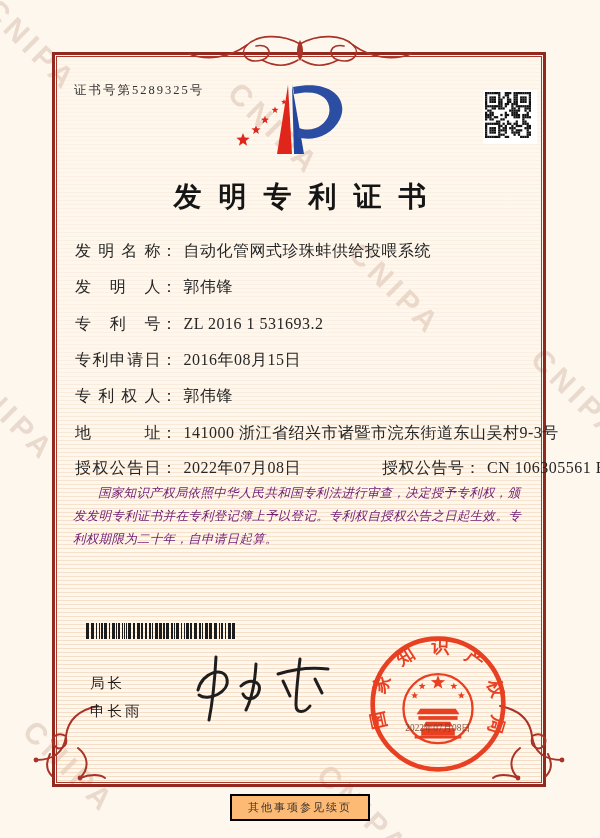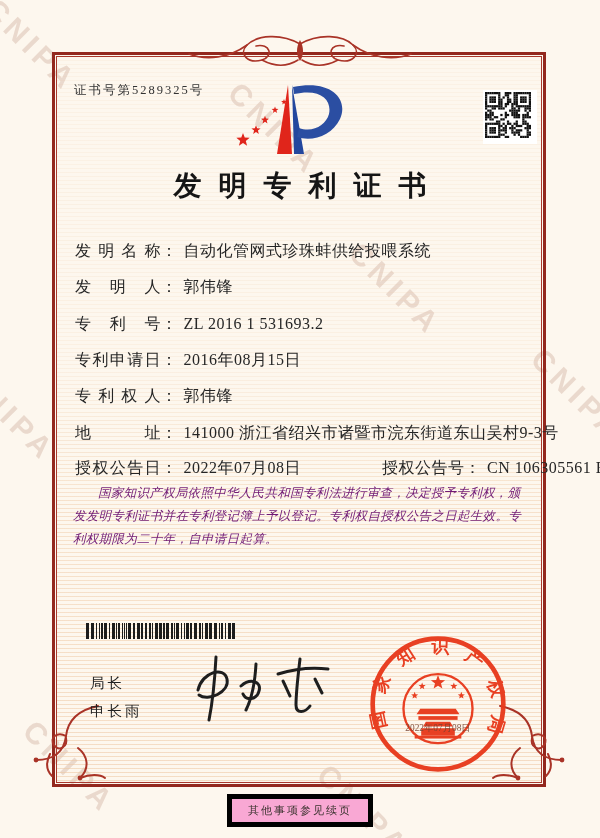--- a/index.html
+++ b/index.html
@@ -21,21 +21,21 @@
   .frame{position:absolute;left:52px;top:52px;width:488px;height:729px;border:3px solid #93281e;z-index:1;}
   .frame::after{content:"";position:absolute;inset:1px;border:1px solid #a8392c;}
 
   .orn{position:absolute;z-index:2;}
 
   .certno{position:absolute;left:74px;top:72px;font-size:12.5px;letter-spacing:2px;color:#333;z-index:2;margin-top:10px;}
 
   .logo{position:absolute;left:230px;top:82px;z-index:2;}
   .qr{position:absolute;left:483px;top:90px;width:50px;height:50px;background:#fff;padding:2px;z-index:2;}
 
-  .title{position:absolute;left:0;top:167px;width:100%;text-align:center;font-size:28px;font-weight:bold;
+  .title{position:absolute;left:0;top:178px;width:100%;text-align:center;font-size:28px;font-weight:bold;
          letter-spacing:17px;text-indent:17px;color:#151515;z-index:2;}
 
   .field{position:absolute;left:75px;font-size:16px;z-index:2;color:#262626;letter-spacing:0.5px;white-space:nowrap;font-family:Liberation Serif, serif;}
   .flabel{display:inline-block;width:86px;text-align:justify;text-align-last:justify;-moz-text-align-last:justify;}
   .colon{margin-right:6px;}
   .grant2{position:absolute;left:307px;top:0;}
 
   .bodytext{position:absolute;left:73px;top:482px;width:456px;z-index:2;font-style:italic;
             font-size:12.5px;line-height:1.85;color:#701a75;letter-spacing:0.3px;}
   .bodytext p{margin:0;text-indent:2em;}
@@ -45,21 +45,21 @@
 
   .signer{position:absolute;left:90px;z-index:2;font-size:14.5px;letter-spacing:3px;color:#222;
           font-family:"Liberation Sans","DejaVu Sans",sans-serif;}
   .sig{position:absolute;left:172px;top:648px;z-index:2;}
 
   .seal{position:absolute;left:368px;top:634px;width:140px;height:140px;z-index:3;opacity:0.96;}
 
   .footer{position:absolute;left:0;top:757px;width:100%;text-align:center;font-size:11px;color:#4a3f39;
           letter-spacing:2px;z-index:2;}
   .contbox{position:absolute;left:50%;top:794px;transform:translateX(-50%);z-index:2;
-           background:#f9a8d4;border:5px solid #000000;padding:4px 16px;font-size:11px;
+           background:#fdba74;border:2px solid #000000;padding:4px 16px;font-size:11px;
            letter-spacing:2px;color:#3a332e;white-space:nowrap;}
 </style>
 </head>
 <body>
 
 <div class="page">
 
   <div class="wm" style="left:2px;top:-8px;">CNIPA</div>
   <div class="wm" style="left:245px;top:76px;">CNIPA</div>
   <div class="wm" style="left:366px;top:236px;">CNIPA</div>

